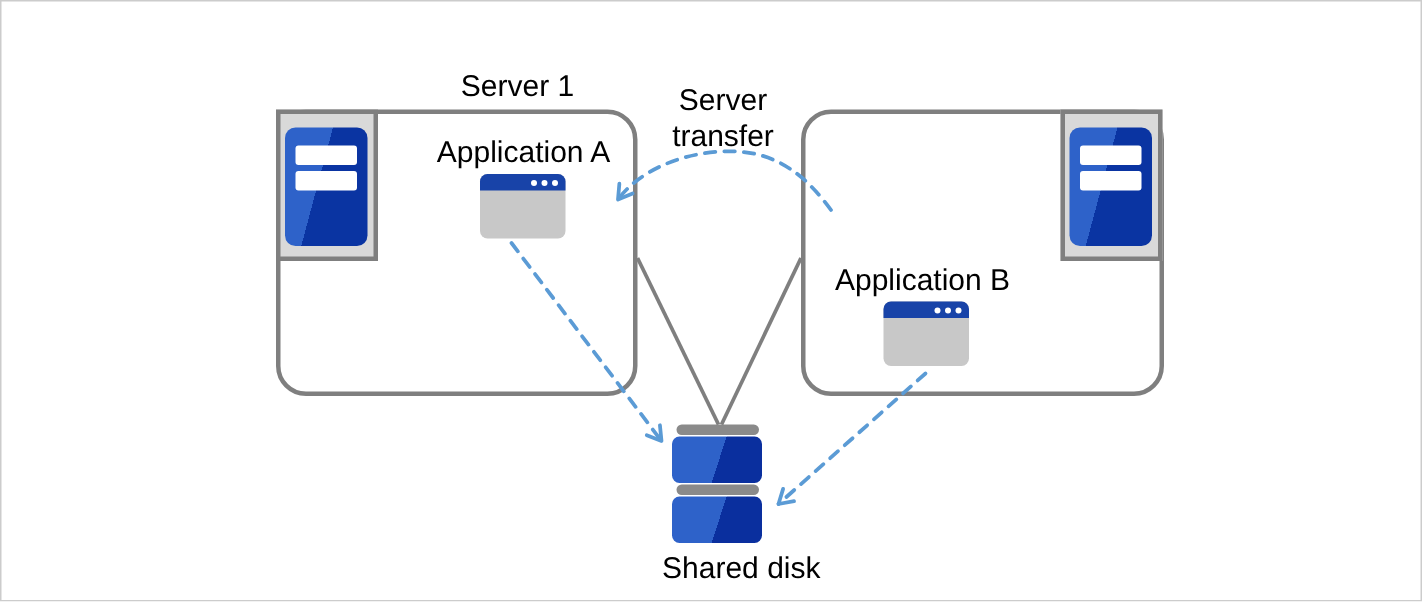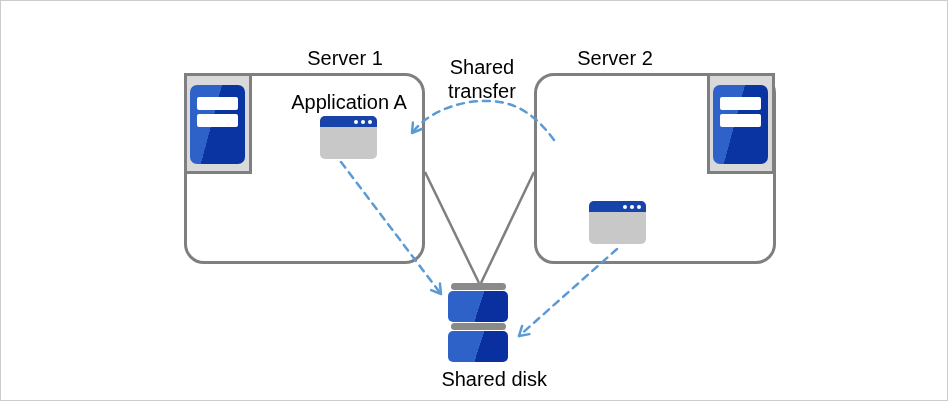--- a/index.html
+++ b/index.html
@@ -150,23 +150,23 @@
   </div>
 
   <div>
     <div class="disk-bar" style="left:450px; top:282px;"></div>
     <div class="platter" style="left:447px; top:290px;"></div>
     <div class="disk-bar" style="left:450px; top:322px;"></div>
     <div class="platter" style="left:447px; top:330px;"></div>
   </div>
 
   <div class="label" style="left:279px; top:45px;">Server 1</div>
-  <div class="label" style="left:549px; top:45px;">Server 2</div>
   <div class="label" style="left:283px; top:89px;text-align:center;">Application A</div>
-  <div class="label wrap" style="left:439px; top:54px; width:84px;">Shared transfer</div>
+  <div class="label" style="left:549px; top:174px;">Application B</div>
+  <div class="label wrap" style="left:439px; top:54px; width:84px;">Server transfer</div>
   <div class="label" style="left:416px; top:366px;text-align:right;">Shared disk</div>
 
   <svg class="overlay" viewBox="0 0 948 401">
     <defs>
       <marker id="arrowBlue" viewBox="0 0 16 16" refX="12" refY="8" markerWidth="16" markerHeight="16" markerUnits="userSpaceOnUse" orient="auto">
         <path d="M 3 2.5 L 12 8 L 3 13.5" fill="none" stroke="#5B9BD5" stroke-width="2.5" stroke-linecap="round" stroke-linejoin="round"></path>
       </marker>
     </defs>
 
     <path d="M 424 171 L 478 282" fill="none" stroke="#7f7f7f" stroke-width="2.5"></path>

